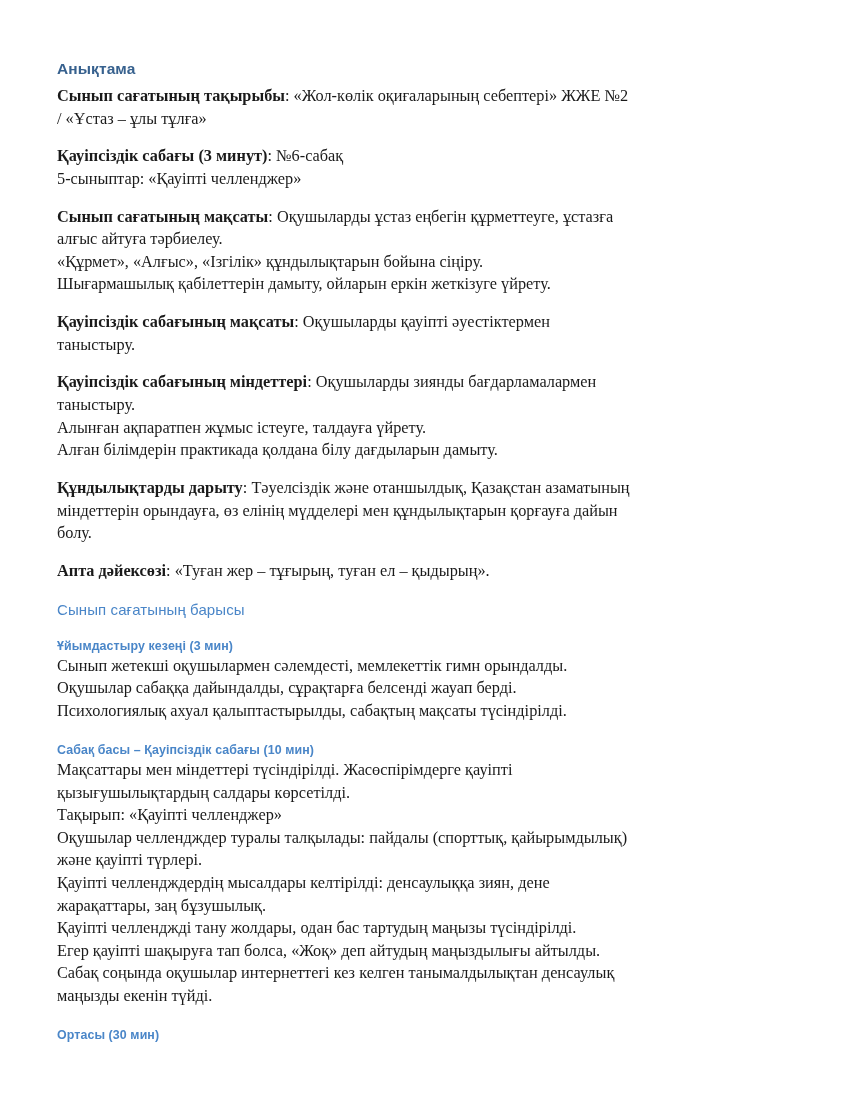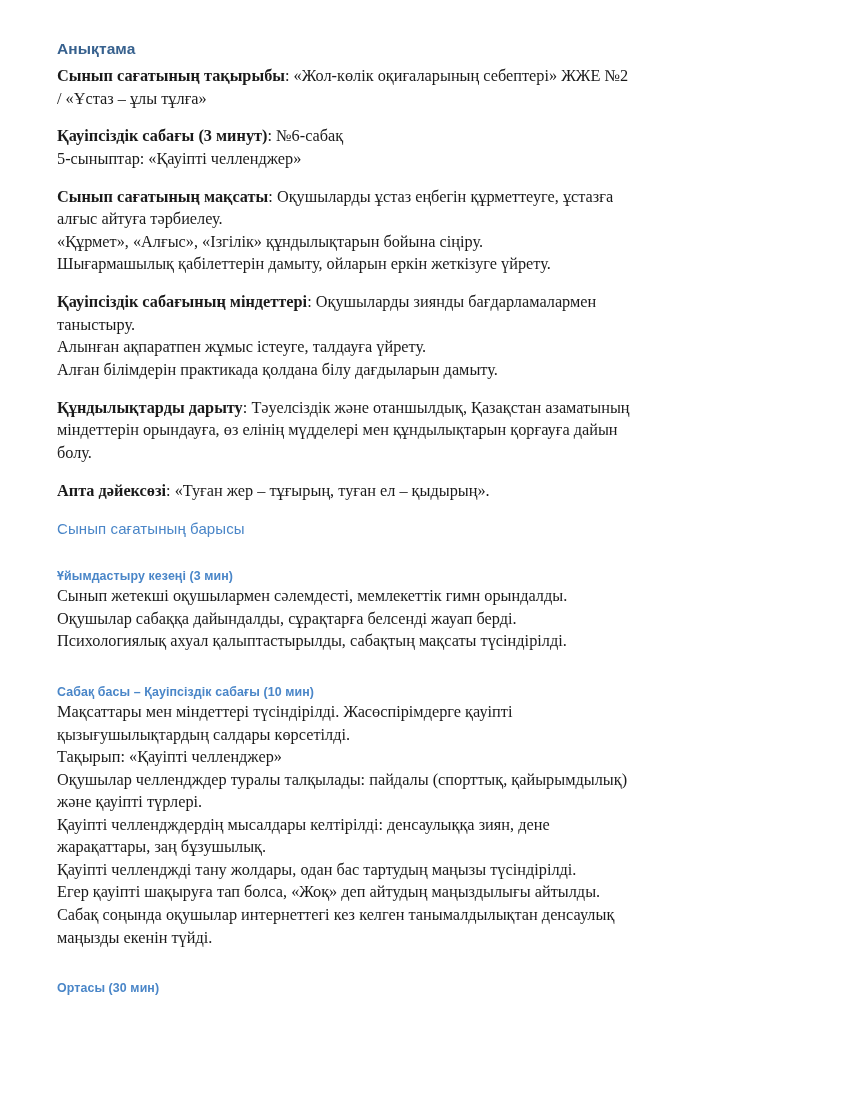--- a/index.html
+++ b/index.html
@@ -14,21 +14,21 @@
     overflow: hidden;
     font-family: "Liberation Serif", "DejaVu Serif", serif;
     color: #1a1a1a;
     -webkit-font-smoothing: antialiased;
   }
 
   .page {
     box-sizing: border-box;
     width: 687px;
     height: 1100px;
-    padding: 40px 57px 40px 57px;
+    padding: 60px 57px 40px 57px;
     background: #ffffff;
   }
 
   
   .h-major {
     font-family: "Liberation Sans", "DejaVu Sans", sans-serif;
     font-size: 15.5px;
     font-weight: 700;
     color: #37618e;
     margin: 0 0 7px 0;
@@ -40,21 +40,21 @@
     font-weight: 400;
     color: #4a86c8;
     margin: 18px 0 11px 0;
     letter-spacing: 0.1px;
   }
   .h-sub {
     font-family: "Liberation Sans", "DejaVu Sans", sans-serif;
     font-size: 12.4px;
     font-weight: 700;
     color: #4a86c8;
-    margin: 32px 0 2px 0;
+    margin: 21px 0 2px 0;
     letter-spacing: 0.1px;
   }
 
   
   .para {
     font-size: 16.3px;
     line-height: 1.39;
     margin: 0;
   }
   .para + .para {
@@ -91,20 +91,23 @@
       <div class="block">
         <p class="para"><span class="lead">Қауіпсіздік сабағы (3 минут)</span><span>: </span><span>№6-сабақ</span></p>
         <p class="para">5-сыныптар: «Қауіпті челленджер»</p>
       </div>
       <div class="block">
         <p class="para"><span class="lead">Сынып сағатының мақсаты</span><span>: </span><span>Оқушыларды ұстаз еңбегін құрметтеуге, ұстазға алғыс айтуға тәрбиелеу.</span></p>
         <p class="para">«Құрмет», «Алғыс», «Ізгілік» құндылықтарын бойына сіңіру.</p>
         <p class="para">Шығармашылық қабілеттерін дамыту, ойларын еркін жеткізуге үйрету.</p>
       </div>
       <div class="block">
+        <p class="para"><span class="lead">Қауіпсіздік сабағының мақсаты</span><span>: </span><span>Оқушыларды қауіпті әуестіктермен таныстыру.</span></p>
+      </div>
+      <div class="block">
         <p class="para"><span class="lead">Қауіпсіздік сабағының міндеттері</span><span>: </span><span>Оқушыларды зиянды бағдарламалармен таныстыру.</span></p>
         <p class="para">Алынған ақпаратпен жұмыс істеуге, талдауға үйрету.</p>
         <p class="para">Алған білімдерін практикада қолдана білу дағдыларын дамыту.</p>
       </div>
       <div class="block">
         <p class="para"><span class="lead">Құндылықтарды дарыту</span><span>: </span><span>Тәуелсіздік және отаншылдық, Қазақстан азаматының міндеттерін орындауға, өз елінің мүдделері мен құндылықтарын қорғауға дайын болу.</span></p>
       </div>
       <div class="block">
         <p class="para"><span class="lead">Апта дәйексөзі</span><span>: </span><span>«Туған жер – тұғырың, туған ел – қыдырың».</span></p>
       </div>

